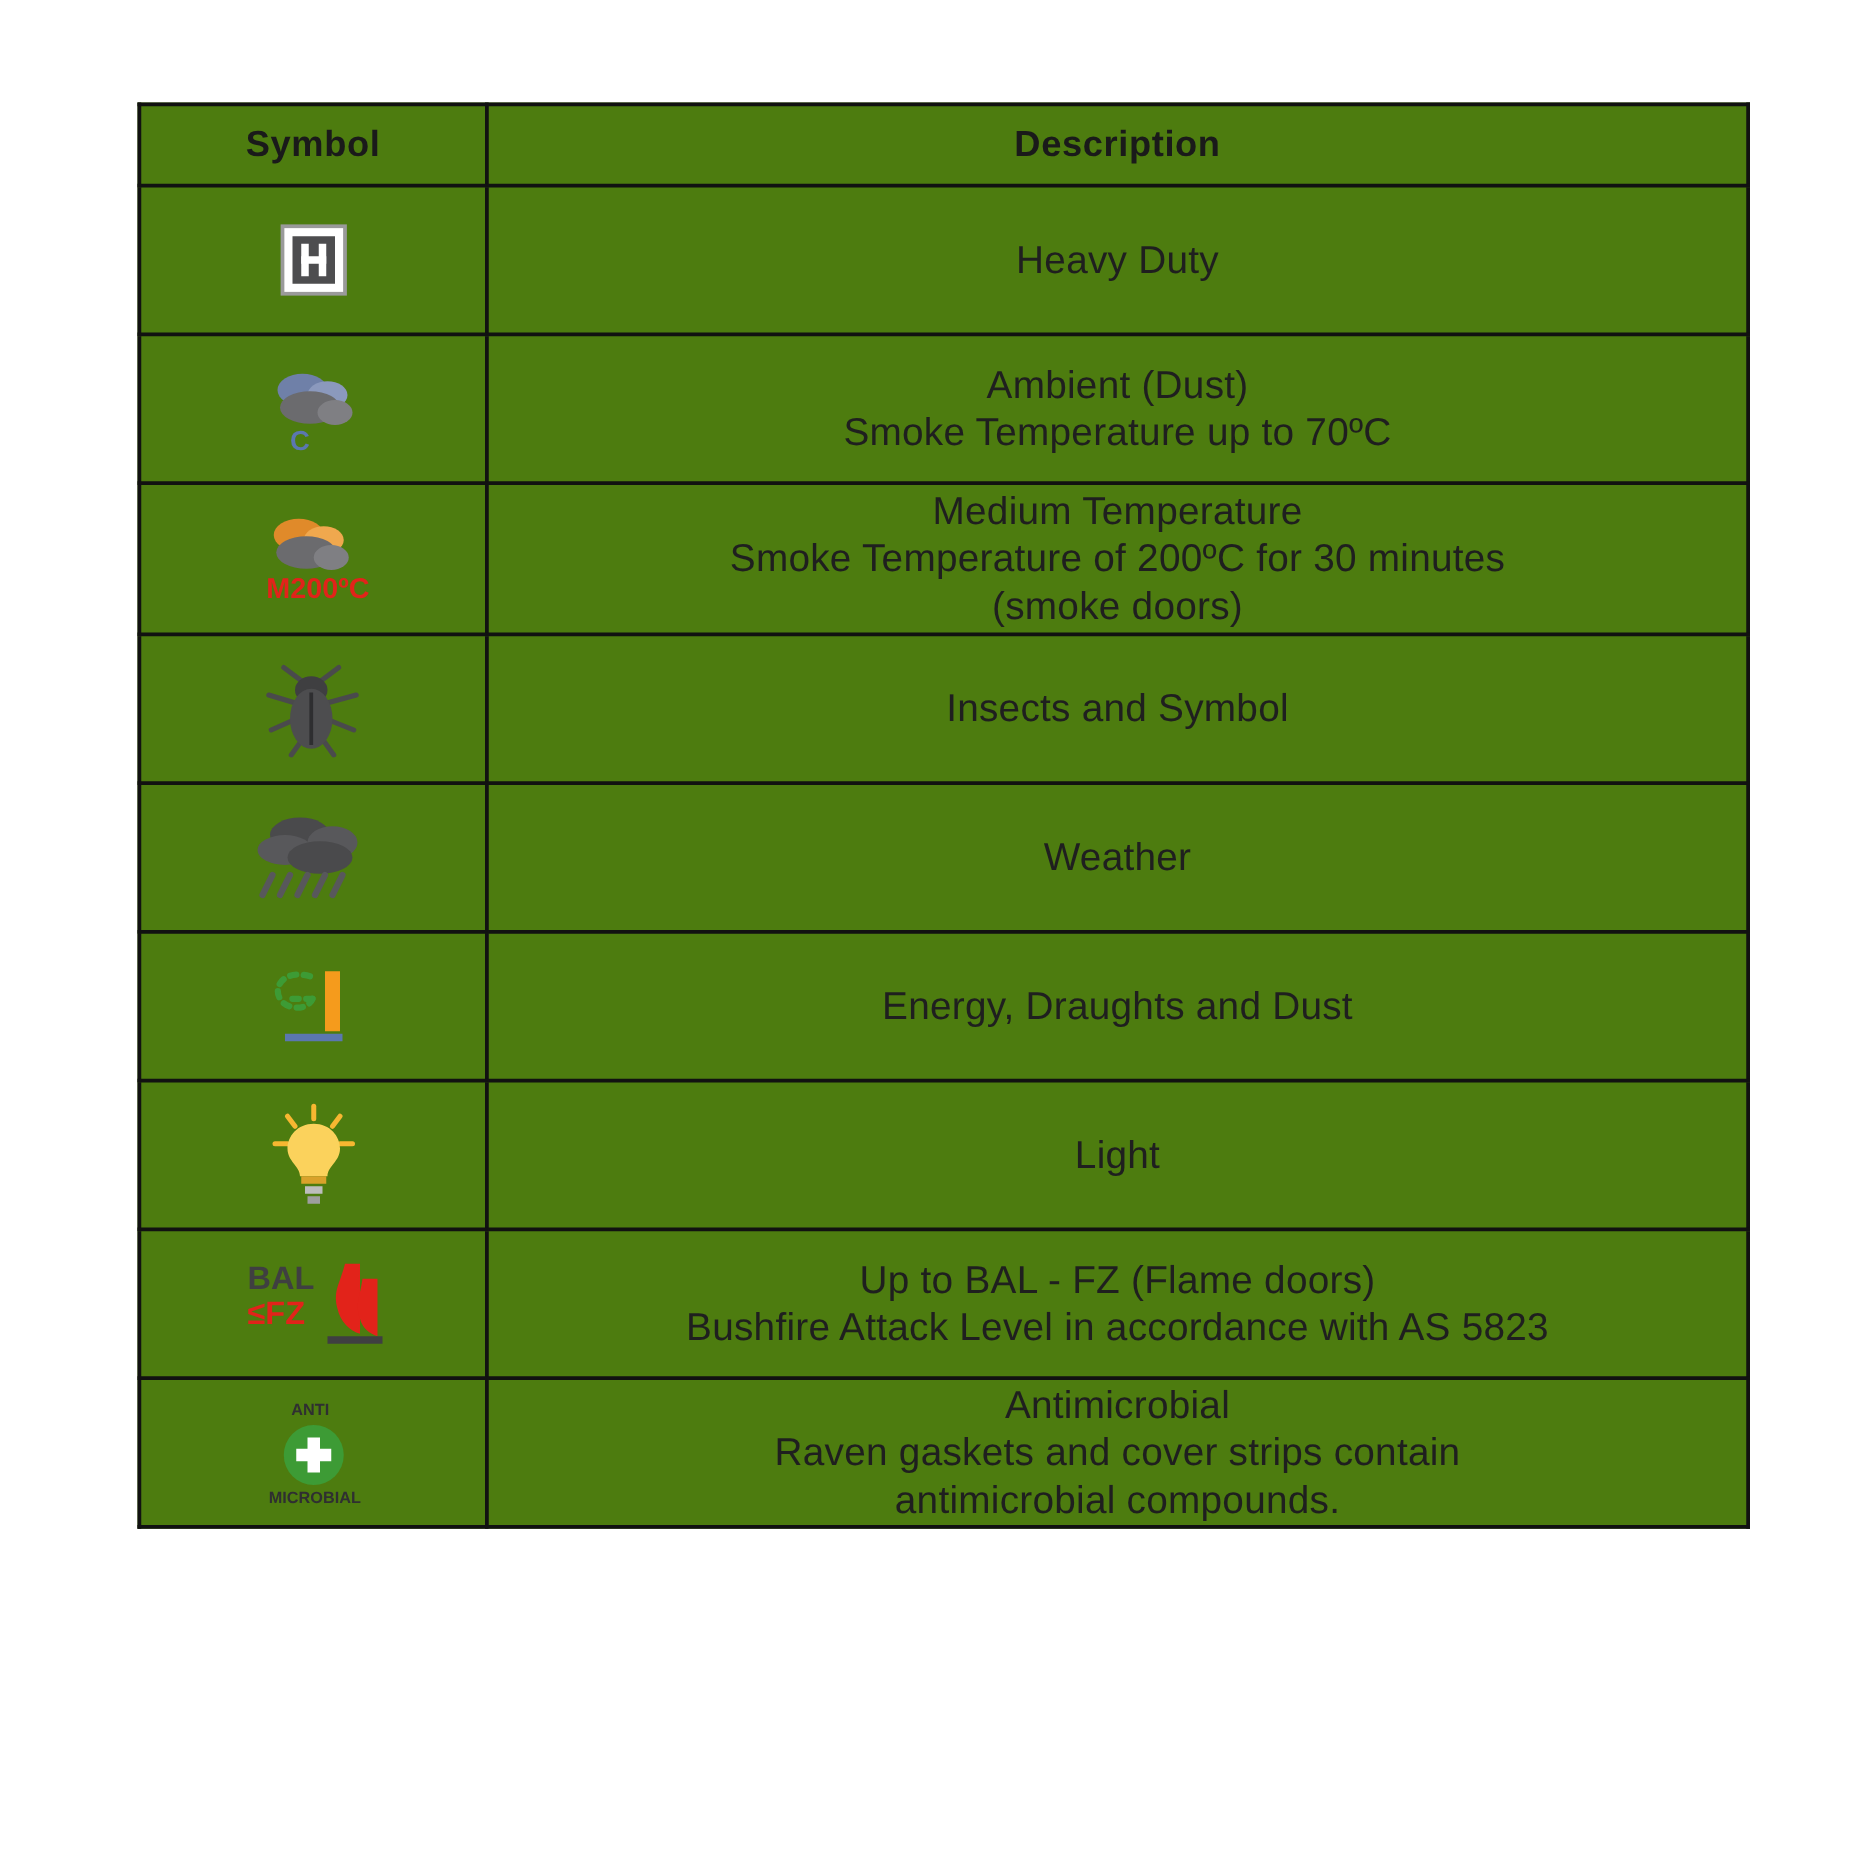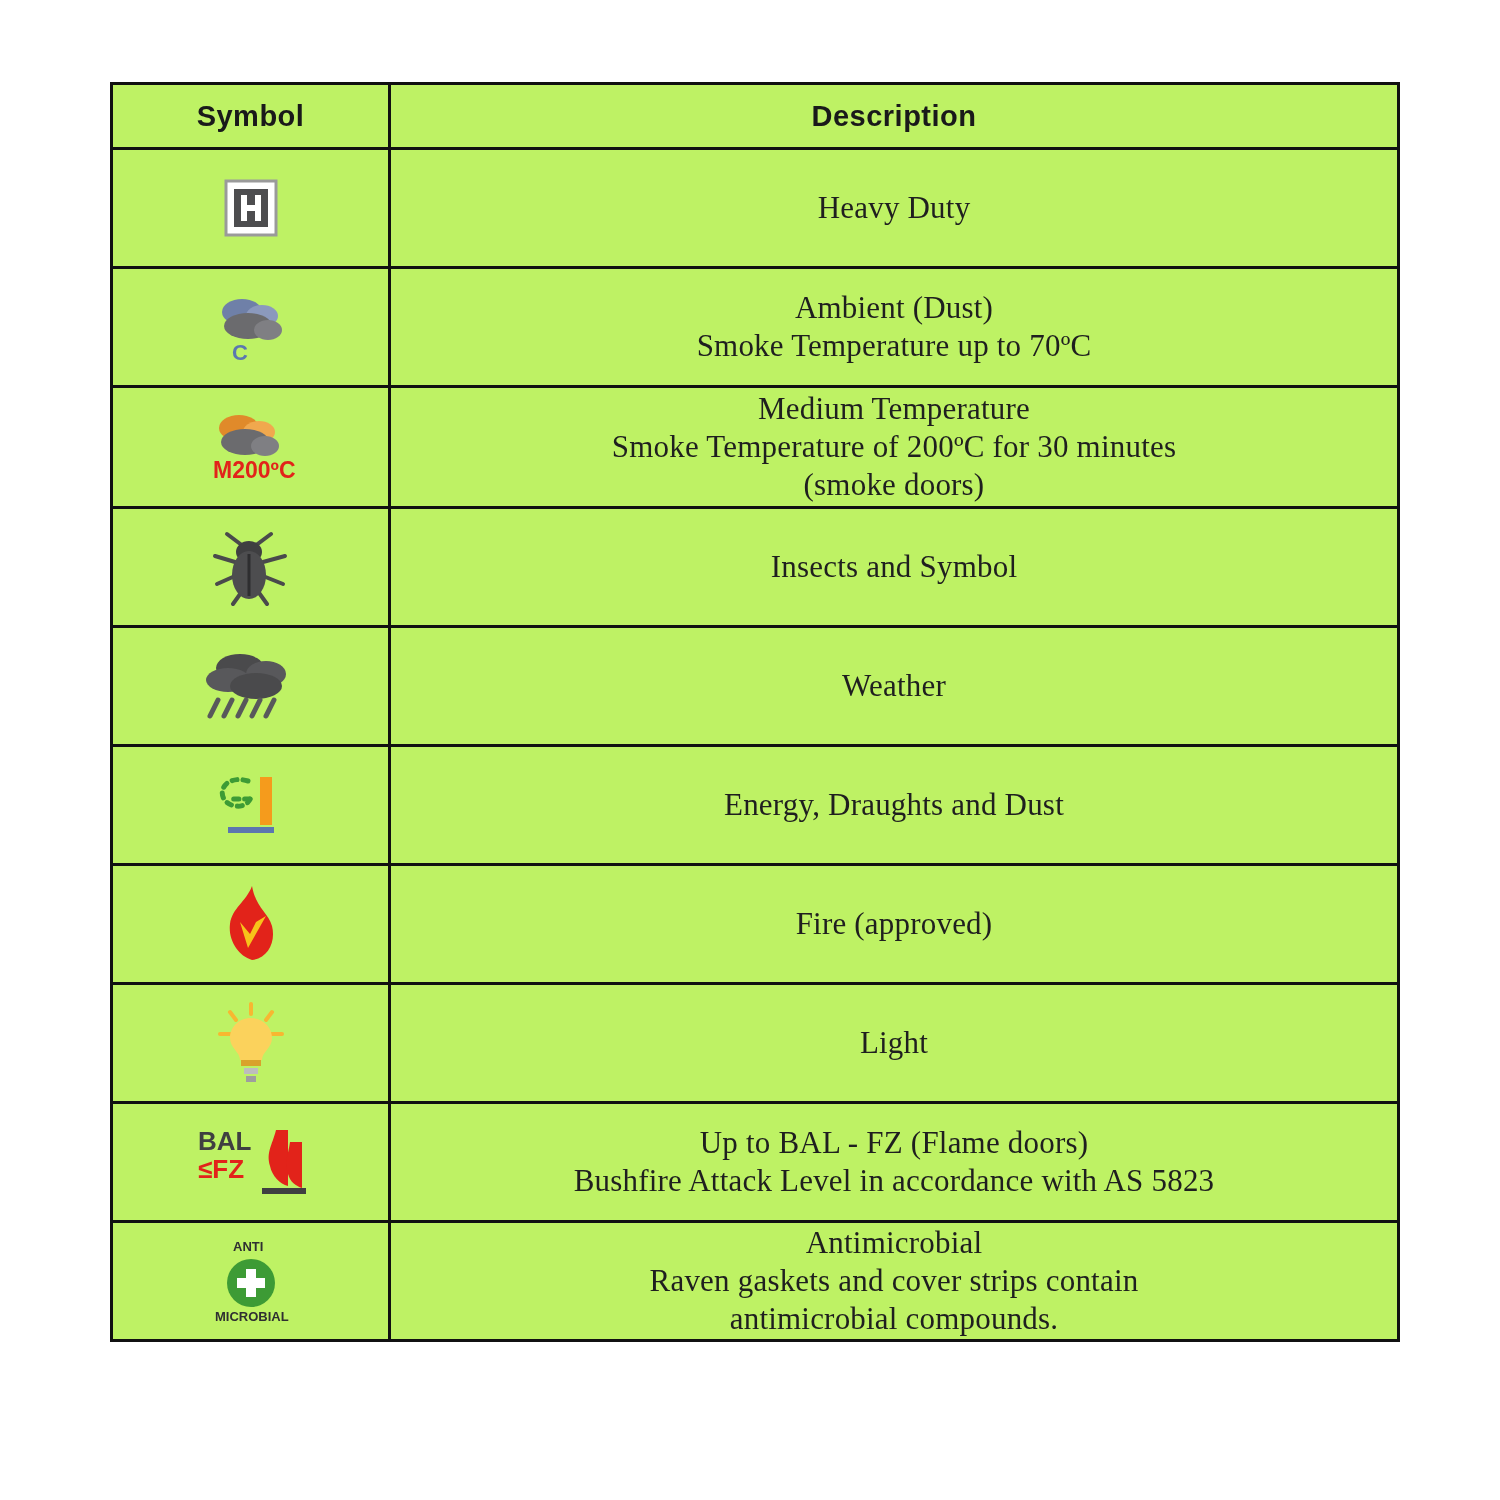--- a/index.html
+++ b/index.html
@@ -19,21 +19,21 @@
   .table-wrap {
     position: absolute;
     left: 110px;
     top: 82px;
     width: 1290px;
   }
   table.symbol-table {
     width: 100%;
     border-collapse: collapse;
     table-layout: fixed;
-    background: #bef264;
+    background: #4d7c0f;
   }
   table.symbol-table th,
   table.symbol-table td {
     border: 3px solid #111111;
     padding: 0;
     vertical-align: middle;
     text-align: center;
   }
   col.col-symbol { width: 278px; }
   col.col-desc { width: auto; }
@@ -48,21 +48,21 @@
   .sym-cell {
     height: 116px;
   }
   .desc-cell {
     font-size: 31px;
     color: #1f1f1f;
     line-height: 1.22;
     padding: 8px 14px;
     letter-spacing: 0.2px;
   }
-  .desc-line { display: block; white-space: nowrap; font-family: Liberation Serif, serif; }
+  .desc-line { display: block; white-space: nowrap; }
 
   .row-tall .sym-cell,
   .row-tall .desc-cell { height: 118px; }
 
   .icon-box {
     display: flex;
     align-items: center;
     justify-content: center;
     height: 100%;
   }
@@ -200,33 +200,20 @@
                 <rect x="52" y="12" width="12" height="48" fill="#f59b1c"></rect>
                 <rect x="20" y="62" width="46" height="6" fill="#5b77b0"></rect>
               </svg>
             </div>
           </td>
           <td class="desc-cell">
             <span class="desc-line">Energy, Draughts and Dust</span>
           </td>
         </tr>
 
-        <tr>
-          <td class="sym-cell">
-            <div class="icon-box">
-              <svg width="70" height="84" viewBox="0 0 70 84">
-                <path d="M36 4 C30 20 16 26 14 42 C12 58 22 74 36 78 C52 76 60 60 56 44 C52 30 40 26 36 4 Z" fill="#e2231a"></path>
-                <path d="M24 40 L32 66 L50 34 L40 40 L34 52 Z" fill="#f7c21a"></path>
-              </svg>
-            </div>
-          </td>
-          <td class="desc-cell">
-            <span class="desc-line">Fire (approved)</span>
-          </td>
-        </tr>
 
         <tr>
           <td class="sym-cell">
             <div class="icon-box">
               <svg width="74" height="86" viewBox="0 0 74 86">
                 <g stroke="#f7b731" stroke-width="4" stroke-linecap="round">
                   <path d="M37 4 L37 14"></path>
                   <path d="M16 12 L22 20"></path>
                   <path d="M58 12 L52 20"></path>
                   <path d="M6 34 L16 34"></path>

